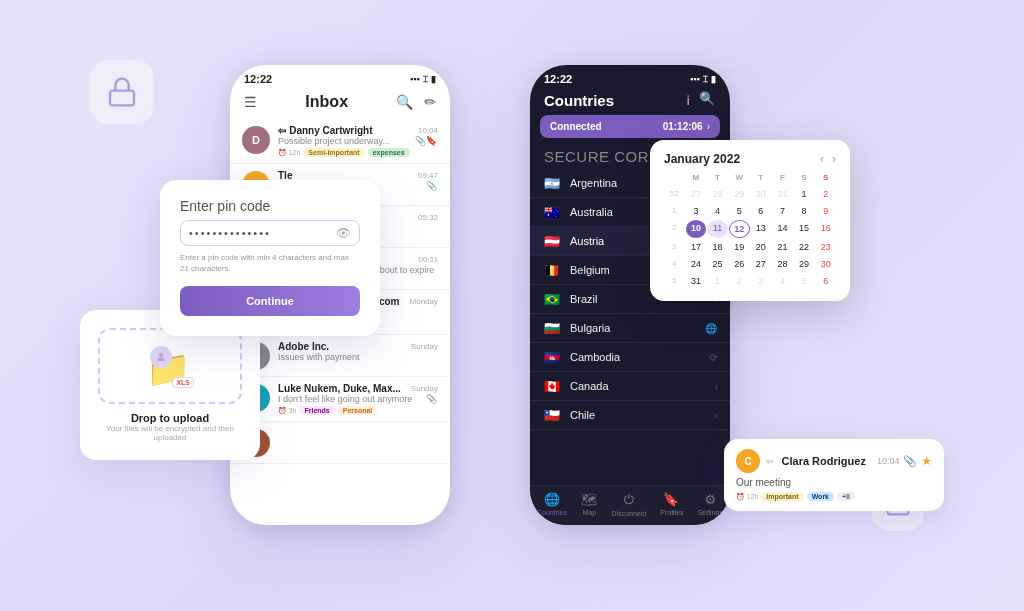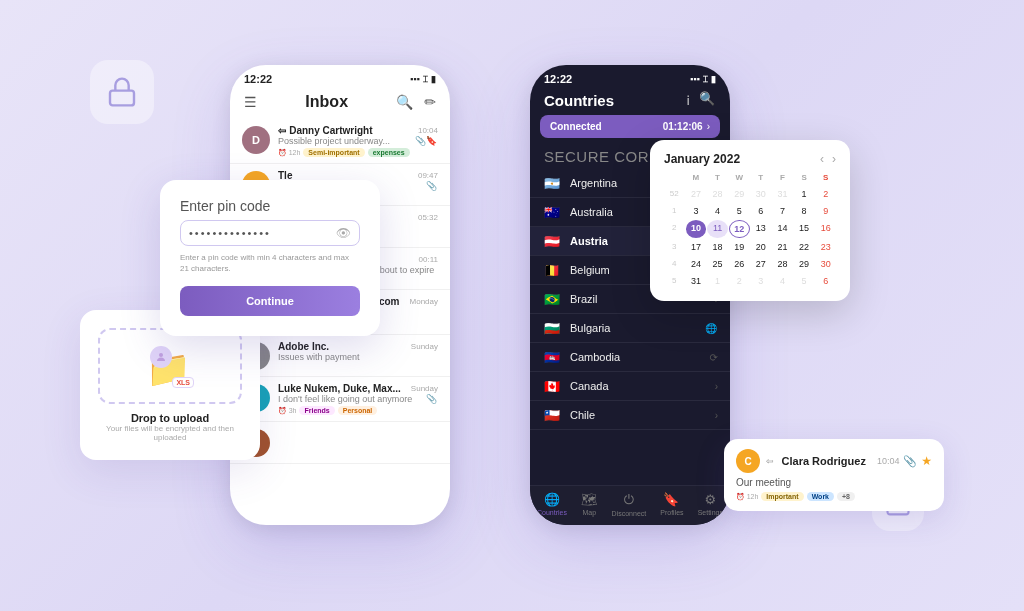--- a/index.html
+++ b/index.html
@@ -581,21 +581,21 @@
       <span class="vpn-country-name">Argentina</span>
       <span class="vpn-expand">›</span>
     </div>
     <div class="vpn-country">
       <span class="flag">🇦🇺</span>
       <span class="vpn-country-name">Australia</span>
       <span class="vpn-expand">›</span>
     </div>
     <div class="vpn-country" style="background:#22223a;">
       <span class="flag">🇦🇹</span>
-      <span class="vpn-country-name" style="color:white;font-weight:700;">Austria</span>
+      <span class="vpn-country-name" style="color:white;font-weight:400;">Austria</span>
       <span class="vpn-selected">⊙</span>
     </div>
     <div class="vpn-country">
       <span class="flag">🇧🇪</span>
       <span class="vpn-country-name">Belgium</span>
       <span class="vpn-expand">›</span>
     </div>
     <div class="vpn-country">
       <span class="flag">🇧🇷</span>
       <span class="vpn-country-name">Brazil</span>

